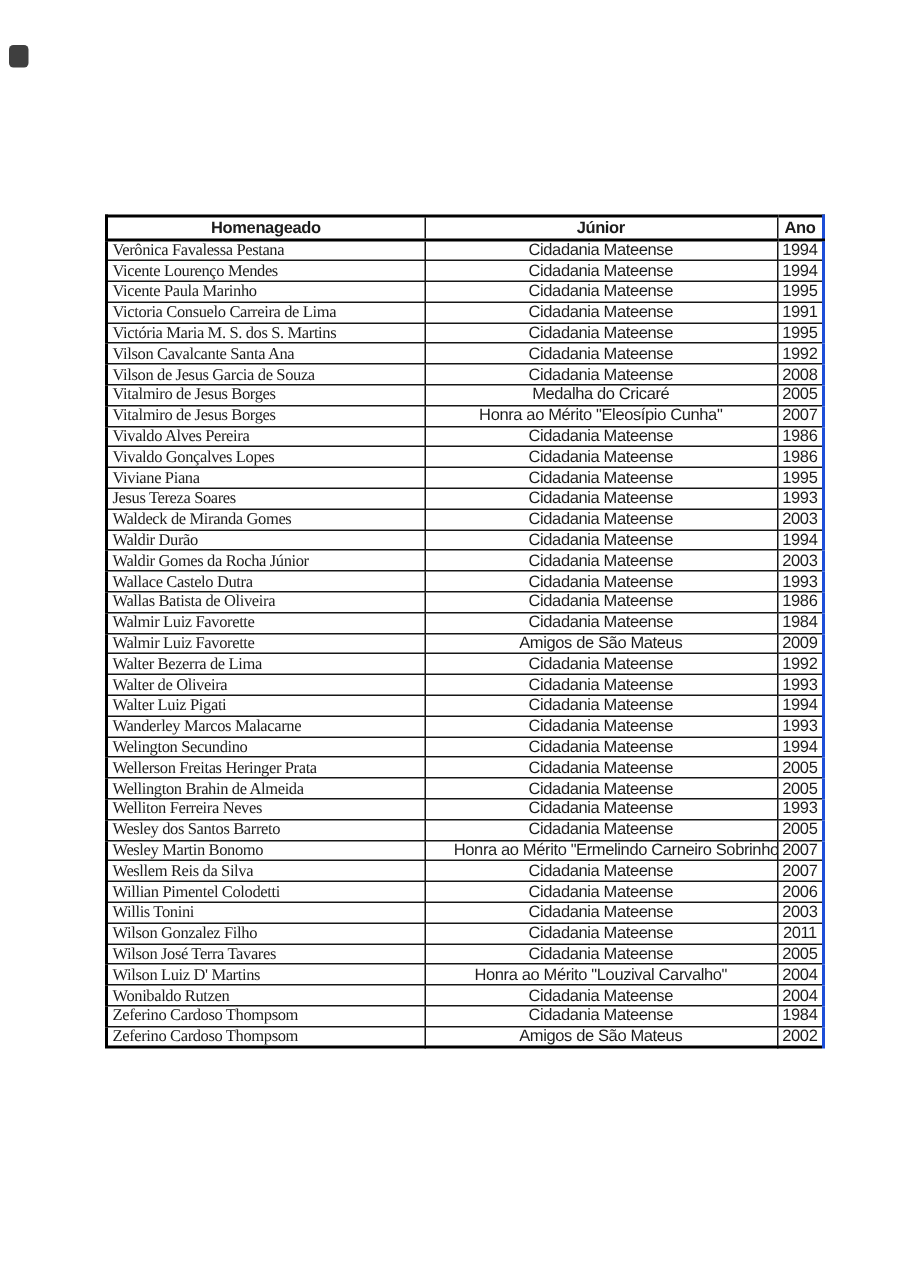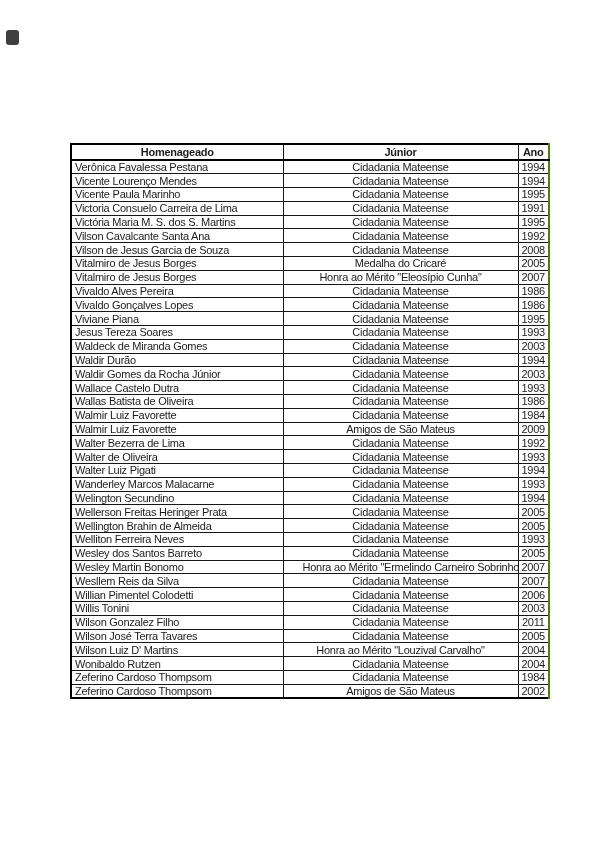--- a/index.html
+++ b/index.html
@@ -46,23 +46,23 @@
   }
   thead th {
     height: 16px;
     font-weight: bold;
     text-align: center;
     border-top: 2px solid #000000;
     border-bottom: 2px solid #000000;
     font-size: 11px;
   }
   thead th:first-child, tbody td:first-child { border-left: 2px solid #000000; }
-  thead th:last-child,  tbody td:last-child  { border-right: 2px solid #4d7c0f; }
+  thead th:last-child,  tbody td:last-child  { border-right: 2px solid #1d4ed8; }
   tbody td { height: 13.8px; }
-  td.col-name  { text-align: left; }
+  td.col-name  { text-align: left; font-family: Liberation Serif, serif; }
   td.col-title { text-align: center; padding: 0 19px; }
   td.col-year  { text-align: center; padding: 0 1px; }
 </style>
 </head>
 <body>
 
 <div class="page">
   <div class="corner-mark"></div>
   <table class="honorees">
     <colgroup>

